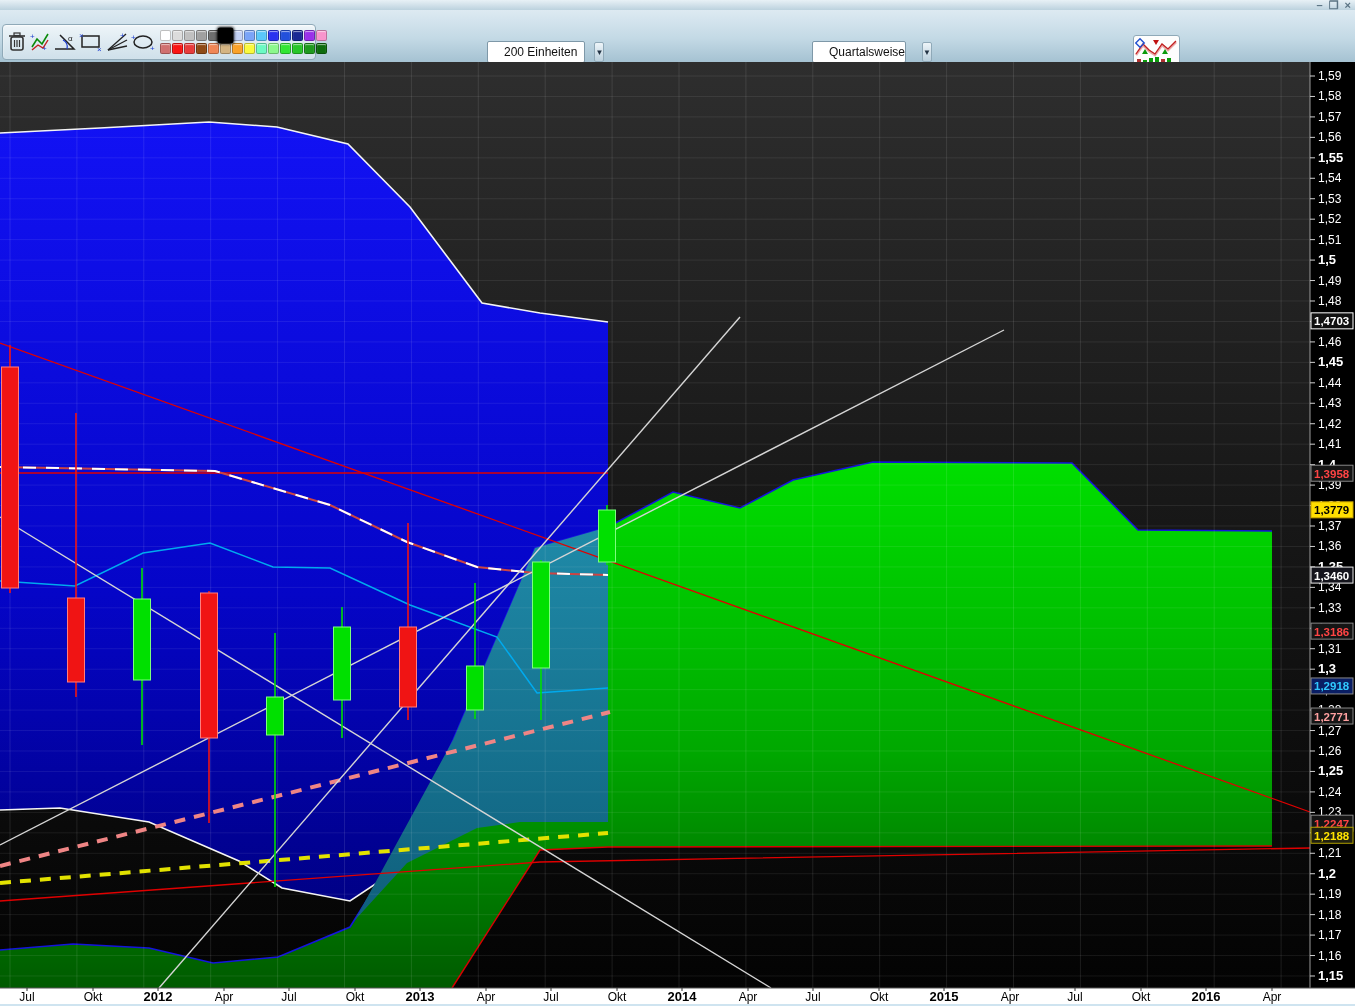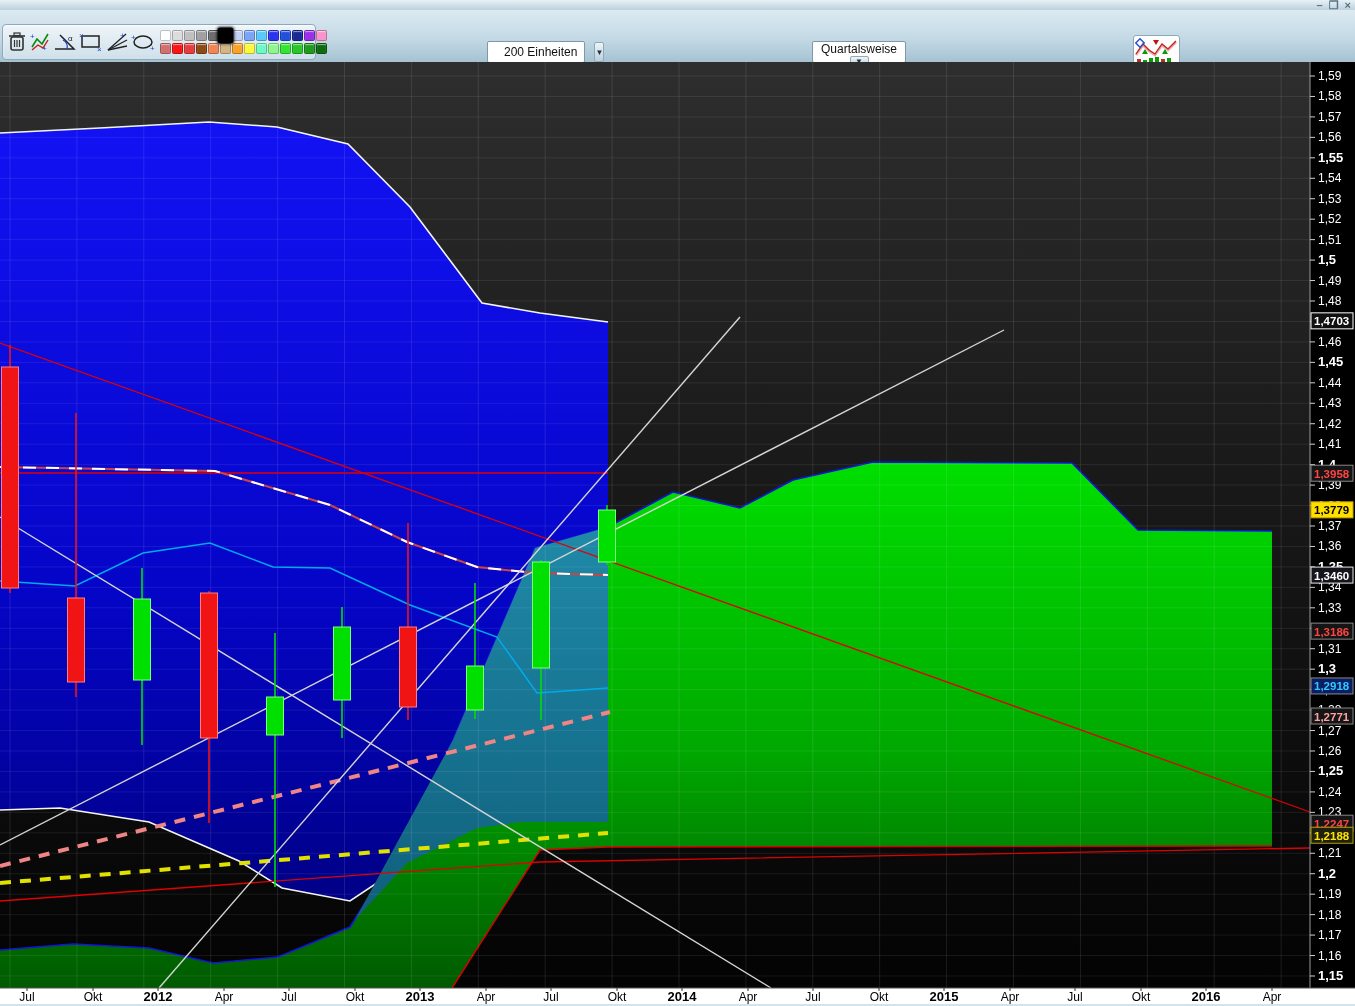--- a/index.html
+++ b/index.html
@@ -25,21 +25,21 @@
   .swatch{width:11px;height:11px;border-radius:2px;border:1px solid rgba(0,0,0,.25);
     box-sizing:border-box;box-shadow:inset 0 1px 1px rgba(255,255,255,.55);}
   .swatch.selected{transform:scale(1.45);box-shadow:0 0 2px #000;z-index:2;}
   .dropdown{position:absolute;top:31px;height:20px;background:#fff;border:1px solid #7e98a8;
     border-radius:2px;display:flex;align-items:center;font-size:12px;color:#111;}
   .dd-value{padding:0 16px;white-space:nowrap;flex:1;}
   .dd-btn{width:17px;height:18px;margin:0 1px;border:1px solid #8fa9b8;border-radius:2px;
     background:linear-gradient(180deg,#eef5f9,#b9cfdc);display:flex;align-items:center;
     justify-content:center;font-size:8px;color:#234;}
   #dd-units{left:487px;width:96px;}
-  #dd-interval{left:812px;width:92px;flex-direction:column;}
+  #dd-interval{left:812px;width:92px;}
   #chart-btn{position:absolute;left:1133px;top:25px;width:47px;height:31px;
     background:#fdfdfd;border:1px solid #8fa9b8;border-radius:3px;padding:1px;}
   
   #chart-wrap{position:absolute;left:0;top:62px;width:1355px;height:713px;background:#22c55e;}
   svg text{font-family:"Liberation Sans",sans-serif;}
 </style>
 </head>
 <body>
 
 <div id="titlebar">

